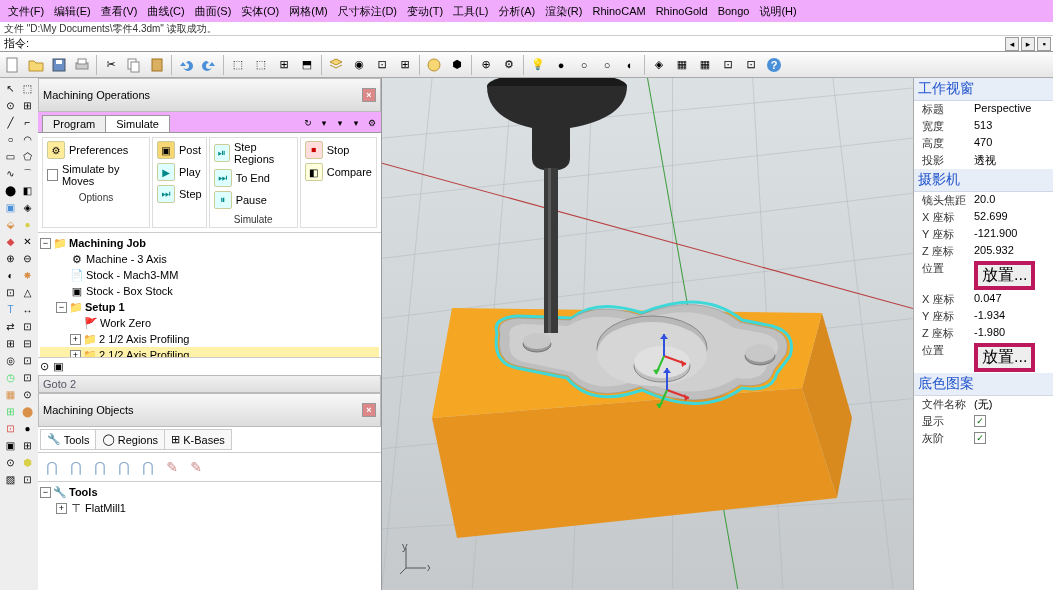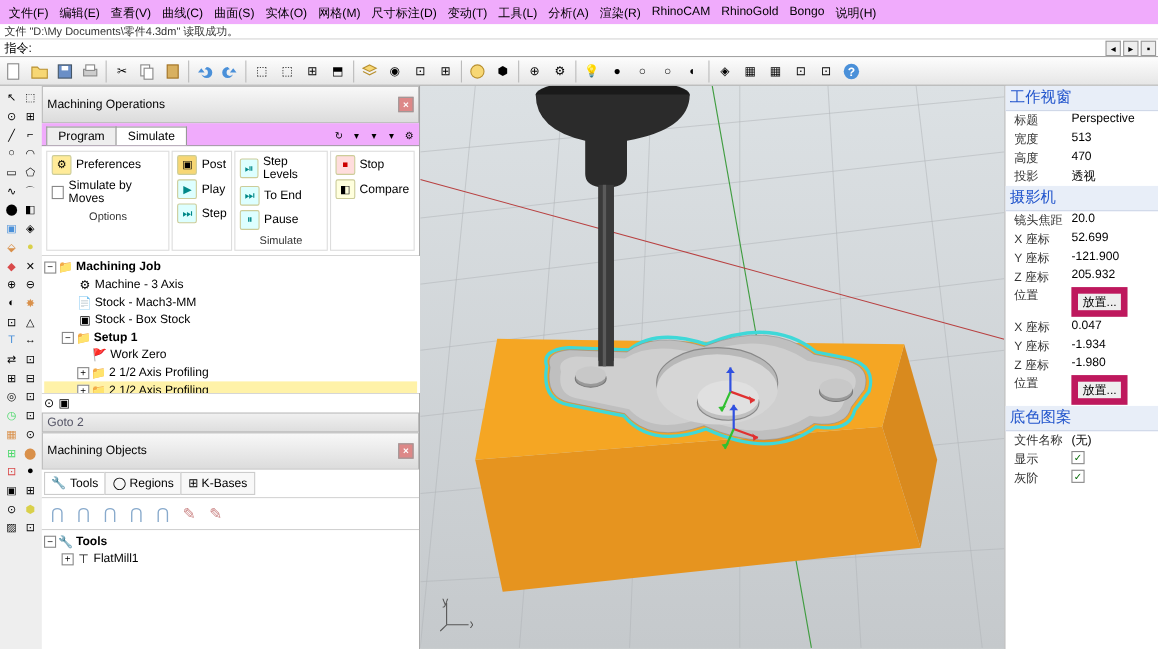--- a/index.html
+++ b/index.html
@@ -47,21 +47,21 @@
 .viewport{flex:1;background:linear-gradient(#d8dde0,#c8ccce);position:relative;overflow:hidden}
 .vp-label{position:absolute;top:2px;left:2px;background:#1e3f8f;color:#fff;padding:1px 6px;font-size:11px;border-radius:2px}
 .vp-grid{position:absolute;inset:0}
 .vp-content{position:absolute;inset:0;display:flex;align-items:center;justify-content:center}
 .right-panel{width:140px;background:#fff;border-left:1px solid #aaa;font-size:11px;overflow:hidden}
 .rp-header{background:linear-gradient(#f0f0f0,#dcdcdc);padding:2px 4px;border-bottom:1px solid #bbb;font-size:11px}
 .rp-section{background:#e8eef8;color:#2255cc;padding:2px 4px;font-size:14px;border-bottom:1px solid #d0d8e8}
 .rp-row{display:flex;padding:1px 0;font-size:11px}
 .rp-key{width:60px;padding-left:8px;color:#333}
 .rp-val{flex:1;color:#000}
-.rp-btn{border:6px solid #be185d;background:#eee;padding:0 4px;font-size:11px;margin-right:2px}
+.rp-btn{border:4px solid #be185d;background:#eee;padding:0 4px;font-size:16px;margin-right:2px}
 .chk{width:12px;height:12px;border:1px solid #888;background:#fff;display:inline-flex;align-items:center;justify-content:center;font-size:9px;color:#060}
 .axis-widget{position:absolute;bottom:20px;left:18px;width:30px;height:30px}
 svg{display:block}
 </style>
 </head>
 <body>
 
 <div class="menubar">
   <span>文件(F)</span>
   <span>编辑(E)</span>
@@ -325,21 +325,21 @@
             <span>Play</span>
           </div>
         <div class="sim-btn">
             <span class="sim-icon" style="background:#dff;color:#088">⏭</span>
             <span>Step</span>
           </div>
       </div>
       <div class="sim-group">
         <div class="sim-btn">
             <span class="sim-icon" style="background:#dff;color:#088">⏯</span>
-            <span>Step Levels</span>
+            <span>Step Regions</span>
           </div>
         <div class="sim-btn">
             <span class="sim-icon" style="background:#dff;color:#088">⏭</span>
             <span>To End</span>
           </div>
         <div class="sim-btn">
             <span class="sim-icon" style="background:#dff;color:#088">⏸</span>
             <span>Pause</span>
           </div>
         <div class="sim-opts">Simulate</div>

